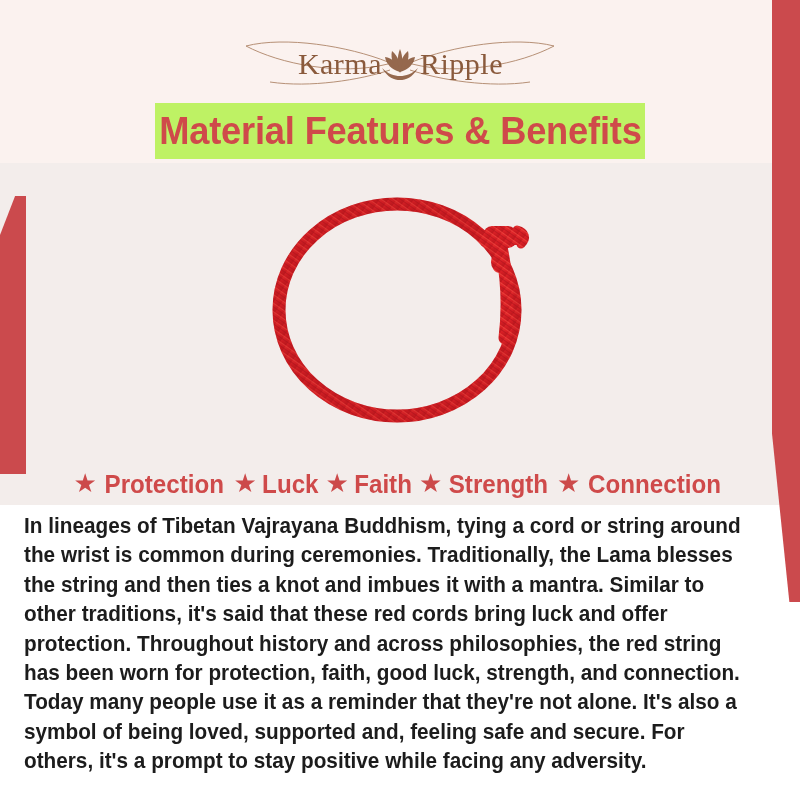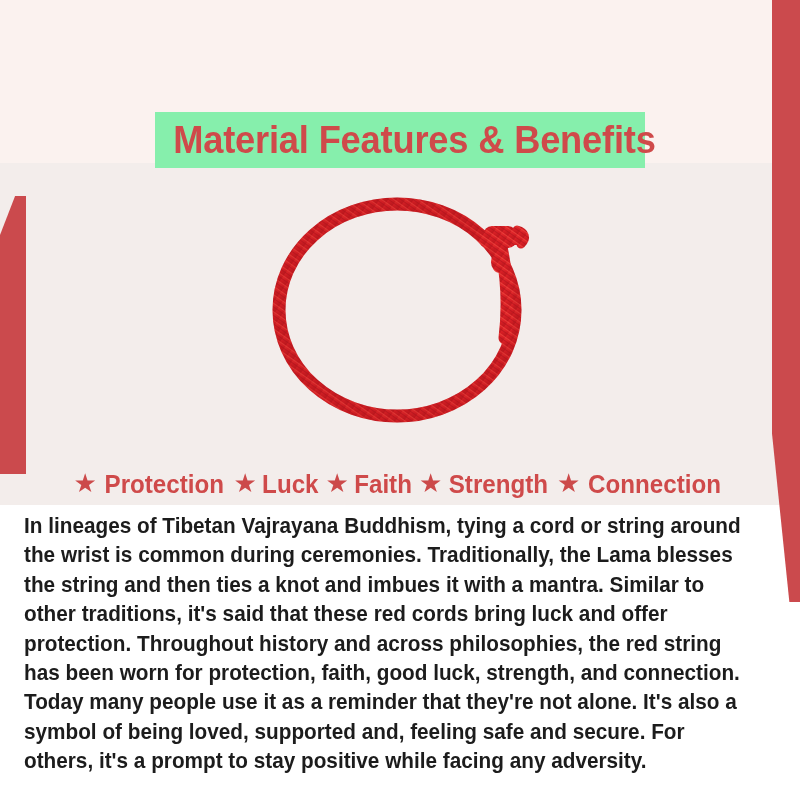--- a/index.html
+++ b/index.html
@@ -44,24 +44,24 @@
   
   .logo-wrap {
     position: absolute; left: 0; top: 38px; width: 800px;
     display: flex; align-items: center; justify-content: center;
     gap: 0px;
   }
   .logo-svg { display: block; }
 
   
   .title-banner {
-    position: absolute; left: 155px; top: 112px;
+    position: absolute; left: 155px; top: 103px;
     width: 490px; height: 56px;
-    background: #86efac;
-    display: flex; align-items: center; justify-content: flex-start;
+    background: #bef264;
+    display: flex; align-items: center; justify-content: center;
   }
   .title-text {
     font-family: "Liberation Sans Narrow", "Liberation Sans", sans-serif;
     font-weight: bold;
     font-size: 39px;
     letter-spacing: -0.2px;
     color: #cf4a4a;
     transform: scaleX(0.93);
     white-space: nowrap;
   }
@@ -132,20 +132,42 @@
 </style>
 </head>
 <body>
 
 <div id="page">
 
   <div class="bg-top"></div>
   <div class="bg-mid"></div>
   <div class="bg-body"></div>
 
+  <div class="logo-wrap">
+    <svg class="logo-svg" width="320" height="52" viewBox="0 0 320 52">
+      <g stroke="#a07250" stroke-width="0.9" fill="none" opacity="0.85">
+        <path d="M6 8 C 45 -2, 108 8, 148 24"></path>
+        <path d="M6 8 C 40 26, 100 38, 148 26"></path>
+        <path d="M314 8 C 275 -2, 212 8, 172 24"></path>
+        <path d="M314 8 C 280 26, 220 38, 172 26"></path>
+        <path d="M30 44 C 70 50, 120 42, 150 32"></path>
+        <path d="M290 44 C 250 50, 200 42, 170 32"></path>
+      </g>
+      <g fill="#8a5a3c" opacity="0.9">
+        <path d="M160 34 C 152 32, 146 26, 145 19 C 152 20, 158 25, 160 34 Z"></path>
+        <path d="M160 34 C 168 32, 174 26, 175 19 C 168 20, 162 25, 160 34 Z"></path>
+        <path d="M160 34 C 154 30, 150 21, 152 13 C 158 18, 161 26, 160 34 Z"></path>
+        <path d="M160 34 C 166 30, 170 21, 168 13 C 162 18, 159 26, 160 34 Z"></path>
+        <path d="M160 35 C 157 28, 157 18, 160 11 C 163 18, 163 28, 160 35 Z"></path>
+        <path d="M142 30 C 148 36, 154 38, 160 38 C 166 38, 172 36, 178 30 C 172 40, 166 42, 160 42 C 154 42, 148 40, 142 30 Z"></path>
+      </g>
+      <text x="142" y="36" text-anchor="end" font-family="'Liberation Serif', serif" font-size="30" fill="#8a5a3c" letter-spacing="0.5">Karma</text>
+      <text x="180" y="36" text-anchor="start" font-family="'Liberation Serif', serif" font-size="30" fill="#8a5a3c" letter-spacing="0.5">Ripple</text>
+    </svg>
+  </div>
 
   <div class="title-banner">
     <div class="title-text">Material Features &amp; Benefits</div>
   </div>
 
   <div class="product-area">
     <svg class="product-svg" width="300" height="260" viewBox="0 0 300 260">
       <defs>
         <linearGradient id="cordGrad" x1="0" y1="0" x2="1" y2="1">
           <stop offset="0%" stop-color="#e8302f"></stop>

